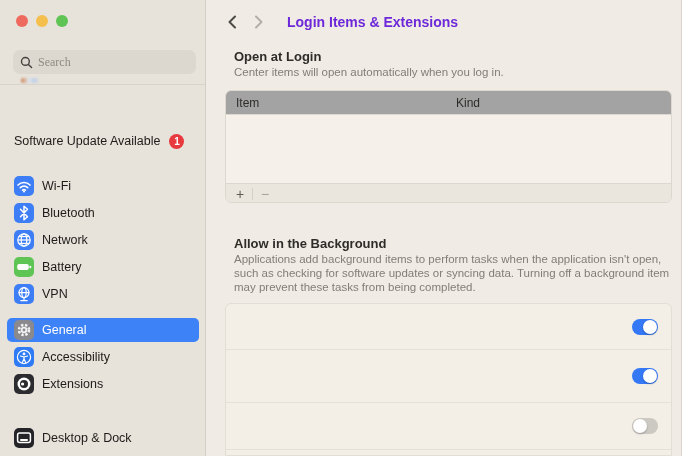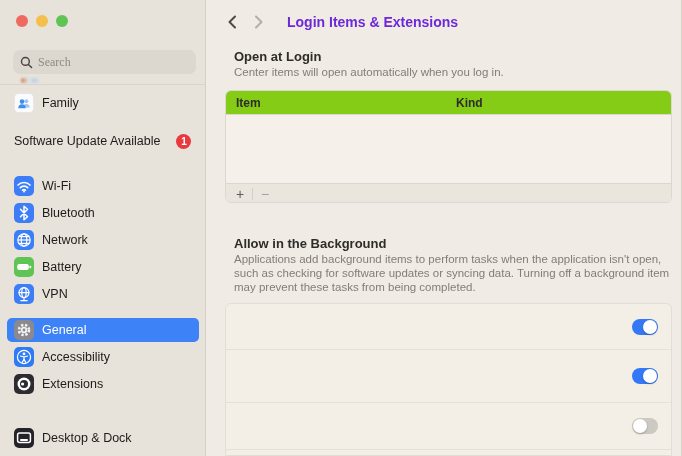--- a/index.html
+++ b/index.html
@@ -29,40 +29,40 @@
   .side-row { position:absolute; left:7px; width:192px; height:24px; border-radius:5px;
               display:flex; align-items:center; gap:8px; padding:0 0 0 7px; cursor:default; }
   .side-row .label { font-size:12.5px; color:#1e1c19; white-space:nowrap; }
   .side-row.selected { background:#3d82f7; }
   .side-row.selected .label { color:#ffffff; }
 
   .app-icon { width:20px; height:20px; border-radius:5px; flex:0 0 20px;
               display:flex; align-items:center; justify-content:center; }
 
   .update-row { position:absolute; left:14px; top:130px; height:22px;
-                display:flex; align-items:center; gap:16px; }
+                display:flex; align-items:center; gap:9px; }
   .update-row .label { font-size:12.5px; color:#1e1c19; }
   .badge { width:15px; height:15px; border-radius:50%; background:#e8393e;
            color:#fff; font-size:10px; font-weight:bold; display:flex;
            align-items:center; justify-content:center; }
 
   
   .main { position:absolute; left:206px; top:0; width:476px; height:456px; }
   .nav-btn { position:absolute; top:13px; width:18px; height:18px; display:flex;
              align-items:center; justify-content:center; cursor:default; }
   .nav-back { left:17px; } .nav-fwd { left:44px; }
   .page-title { position:absolute; left:81px; top:14px; font-size:14px; font-weight:bold; color:#6d28d9; }
 
   .sec-heading { position:absolute; font-size:13px; font-weight:bold; color:#2e2c29; }
   .sec-desc { position:absolute; font-size:11.5px; color:#827e77; line-height:14px; }
 
   .login-table { position:absolute; left:19px; top:90px; width:447px; height:113px;
                  border:1px solid #dcd7cf; border-radius:6px; background:#f5f1ea; overflow:hidden; }
-  .tbl-header { height:24px; background:#84cc16; border-bottom:1px solid #dcd7cf;
-                position:relative; display:flex; align-items:center;font-weight:bold; }
+  .tbl-header { height:24px; background:#a3a3a3; border-bottom:1px solid #dcd7cf;
+                position:relative; display:flex; align-items:center; }
   .tbl-header .col { font-size:12px; color:#2f2d2a; position:absolute; }
   .col-item { left:10px; } .col-kind { left:230px; }
   .tbl-body { height:68px; background:#f5f1ea; }
   .tbl-footer { height:20px; background:#eae5dd; border-top:1px solid #dcd7cf;
                 display:flex; align-items:center; gap:0; padding-left:4px; }
   .tbl-btn { width:20px; height:16px; display:flex; align-items:center; justify-content:center;
              font-size:14px; color:#5f5c56; cursor:default; }
   .tbl-btn.disabled { color:#a5a19a; }
   .tbl-btn-divider { width:1px; height:12px; background:#d4cfc7; margin:0 2px; }
 
@@ -98,31 +98,20 @@
             <circle cx="5.4" cy="5.4" r="3.9" fill="none" stroke="#45423d" stroke-width="1.4"></circle>
             <line x1="8.4" y1="8.4" x2="11.6" y2="11.6" stroke="#45423d" stroke-width="1.4" stroke-linecap="round"></line>
           </svg>
       </span>
       <input type="text" placeholder="Search" style="">
     </div>
 
     <div class="scroll-remnant"></div>
     <div class="side-divider"></div>
 
-    <div class="side-row" style="top:91px">
-      <span class="app-icon" style="background:#fbfbfd;box-shadow:0 0 0 .5px #d8d4cd inset">
-        <svg width="20" height="20" viewBox="0 0 20 20">
-          <circle cx="12.3" cy="8.2" r="2" fill="#9cc6f5"></circle>
-            <path d="M8.9 14.6c0-2.1 1.5-3.5 3.4-3.5s3.4 1.4 3.4 3.5z" fill="#9cc6f5"></path>
-          <circle cx="8" cy="8.6" r="2.3" fill="#3e8ef2"></circle>
-            <path d="M4.2 15.2c0-2.3 1.7-3.9 3.8-3.9s3.8 1.6 3.8 3.9z" fill="#3e8ef2"></path>
-        </svg>
-      </span>
-      <span class="label">Family</span>
-    </div>
 
     <div class="update-row">
       <span class="label">Software Update Available</span>
       <span class="badge">1</span>
     </div>
 
     <div class="side-row" style="top:174px">
       <span class="app-icon" style="background:#3d7ef7">
         <svg width="20" height="20" viewBox="0 0 20 20" fill="none" stroke="#fff" stroke-width="1.7" stroke-linecap="round">
           <path d="M4 9a8.5 8.5 0 0 1 12 0"></path>

